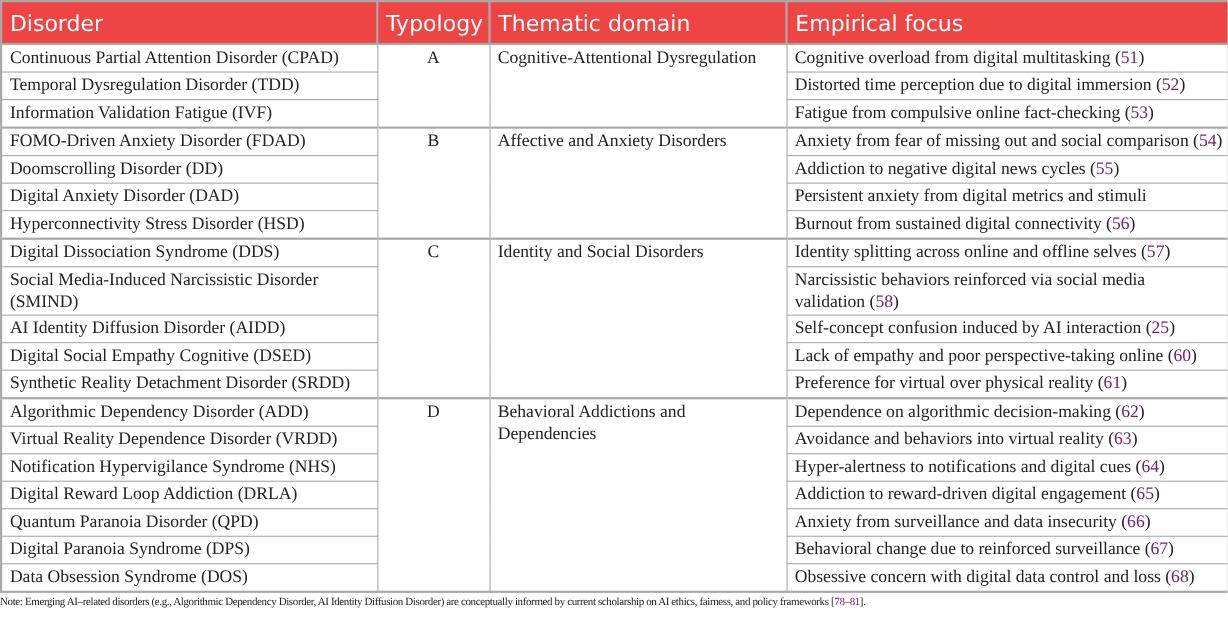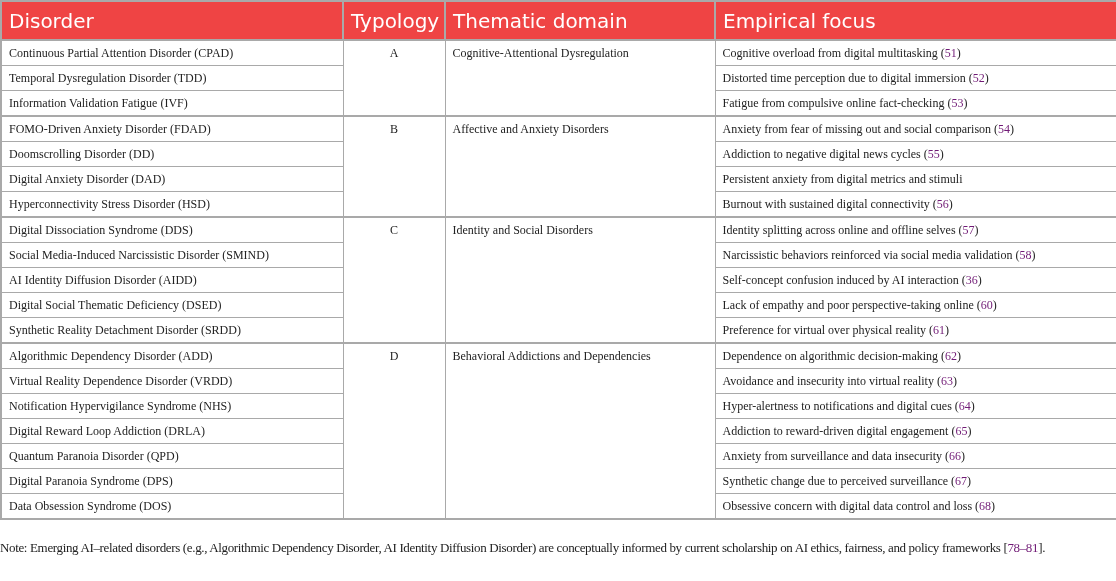--- a/index.html
+++ b/index.html
@@ -2,27 +2,27 @@
 <html><head>
 <meta charset="utf-8">
 <style>
   html, body { margin: 0; padding: 0; background: #ffffff; }
   body { width: 1116px; height: 581px; overflow: hidden; position: relative; font-family: "Liberation Serif", "DejaVu Serif", serif; color: #222; }
   table { border-collapse: collapse; width: 1116px; table-layout: fixed; position: absolute; left: 0; top: 0; }
   col.c1 { width: 342px; } col.c2 { width: 102px; } col.c3 { width: 270px; } col.c4 { width: 402px; }
   th { background: #ef4444; color: #ffffff; font-family: "DejaVu Sans", "Liberation Sans", sans-serif; font-weight: normal; font-size: 20px; height: 37px; padding: 0 7px; border: 2px solid #a9a9a9; border-top: 2px solid #a9a9a9; vertical-align: middle; }
   th.left { text-align: left; }
   th.center { text-align: left; }
-  td { font-size: 12px; line-height: 20px; padding: 2px 7px 1px 7px; border: 1px solid #a9a9a9; vertical-align: top; height: 21px; white-space: nowrap; }
+  td { font-size: 16px; line-height: 20px; padding: 2px 7px 1px 7px; border: 1px solid #a9a9a9; vertical-align: top; height: 21px; white-space: nowrap; }
   td.wrap { white-space: normal; }
   td.typ { text-align: center; }
   tr.group-start td { border-top: 2px solid #a9a9a9; }
   table { border-left: 2px solid #a9a9a9; border-right: 2px solid #a9a9a9; border-bottom: 2px solid #a9a9a9; }
   .ref { color: #701a75; }
-  .note { position: absolute; left: 0; top: 537px; width: 1096px; font-family: "Liberation Sans Narrow", "Liberation Serif", serif; font-size: 13px; line-height: 21px; color: #222; letter-spacing: -0.35px; }
+  .note { position: absolute; left: 0; top: 537px; width: 1096px; font-family: "Liberation Sans Narrow", "Liberation Serif", serif; font-size: 10px; line-height: 21px; color: #222; letter-spacing: -0.35px; }
 </style>
 </head>
 <body>
 
 <table>
   <colgroup>
       <col class="c1">
       <col class="c2">
       <col class="c3">
       <col class="c4">
@@ -59,69 +59,69 @@
       <tr>
         <td>Doomscrolling Disorder (DD)</td>
         <td><span>Addiction to negative digital news cycles</span> (<a class="ref">55</a>)</td>
       </tr>
       <tr>
         <td>Digital Anxiety Disorder (DAD)</td>
         <td><span>Persistent anxiety from digital metrics and stimuli</span></td>
       </tr>
       <tr>
         <td>Hyperconnectivity Stress Disorder (HSD)</td>
-        <td><span>Burnout with sustained digital connectivity</span> (<a class="ref">56</a>)</td>
+        <td><span>Burnout from sustained digital connectivity</span> (<a class="ref">56</a>)</td>
       </tr>
       <tr class="group-start">
         <td>Digital Dissociation Syndrome (DDS)</td>
         <td class="typ" rowspan="5">C</td>
         <td class="wrap" rowspan="5">Identity and Social Disorders</td>
         <td><span>Identity splitting across online and offline selves</span> (<a class="ref">57</a>)</td>
       </tr>
       <tr>
         <td class="wrap">Social Media-Induced Narcissistic Disorder (SMIND)</td>
         <td class="wrap"><span>Narcissistic behaviors reinforced via social media validation</span> (<a class="ref">58</a>)</td>
       </tr>
       <tr>
         <td>AI Identity Diffusion Disorder (AIDD)</td>
-        <td><span>Self-concept confusion induced by AI interaction</span> (<a class="ref">36</a>)</td>
+        <td><span>Self-concept confusion induced by AI interaction</span> (<a class="ref">25</a>)</td>
       </tr>
       <tr>
-        <td>Digital Social Thematic Deficiency (DSED)</td>
+        <td>Digital Social Empathy Cognitive (DSED)</td>
         <td><span>Lack of empathy and poor perspective-taking online</span> (<a class="ref">60</a>)</td>
       </tr>
       <tr>
         <td>Synthetic Reality Detachment Disorder (SRDD)</td>
         <td><span>Preference for virtual over physical reality</span> (<a class="ref">61</a>)</td>
       </tr>
       <tr class="group-start">
         <td>Algorithmic Dependency Disorder (ADD)</td>
         <td class="typ" rowspan="7">D</td>
         <td class="wrap" rowspan="7">Behavioral Addictions and Dependencies</td>
         <td><span>Dependence on algorithmic decision-making</span> (<a class="ref">62</a>)</td>
       </tr>
       <tr>
         <td>Virtual Reality Dependence Disorder (VRDD)</td>
-        <td><span>Avoidance and insecurity into virtual reality</span> (<a class="ref">63</a>)</td>
+        <td><span>Avoidance and behaviors into virtual reality</span> (<a class="ref">63</a>)</td>
       </tr>
       <tr>
         <td>Notification Hypervigilance Syndrome (NHS)</td>
         <td><span>Hyper-alertness to notifications and digital cues</span> (<a class="ref">64</a>)</td>
       </tr>
       <tr>
         <td>Digital Reward Loop Addiction (DRLA)</td>
         <td><span>Addiction to reward-driven digital engagement</span> (<a class="ref">65</a>)</td>
       </tr>
       <tr>
         <td>Quantum Paranoia Disorder (QPD)</td>
         <td><span>Anxiety from surveillance and data insecurity</span> (<a class="ref">66</a>)</td>
       </tr>
       <tr>
         <td>Digital Paranoia Syndrome (DPS)</td>
-        <td><span>Synthetic change due to perceived surveillance</span> (<a class="ref">67</a>)</td>
+        <td><span>Behavioral change due to reinforced surveillance</span> (<a class="ref">67</a>)</td>
       </tr>
       <tr>
         <td>Data Obsession Syndrome (DOS)</td>
         <td><span>Obsessive concern with digital data control and loss</span> (<a class="ref">68</a>)</td>
       </tr>
     </tbody>
 </table>
 
 <div class="note"><span>Note: Emerging AI–related disorders (e.g., Algorithmic Dependency Disorder, AI Identity Diffusion Disorder) are conceptually informed by current scholarship on AI ethics, fairness, and policy frameworks [</span><a class="ref">78–81</a><span>].</span></div>
 

